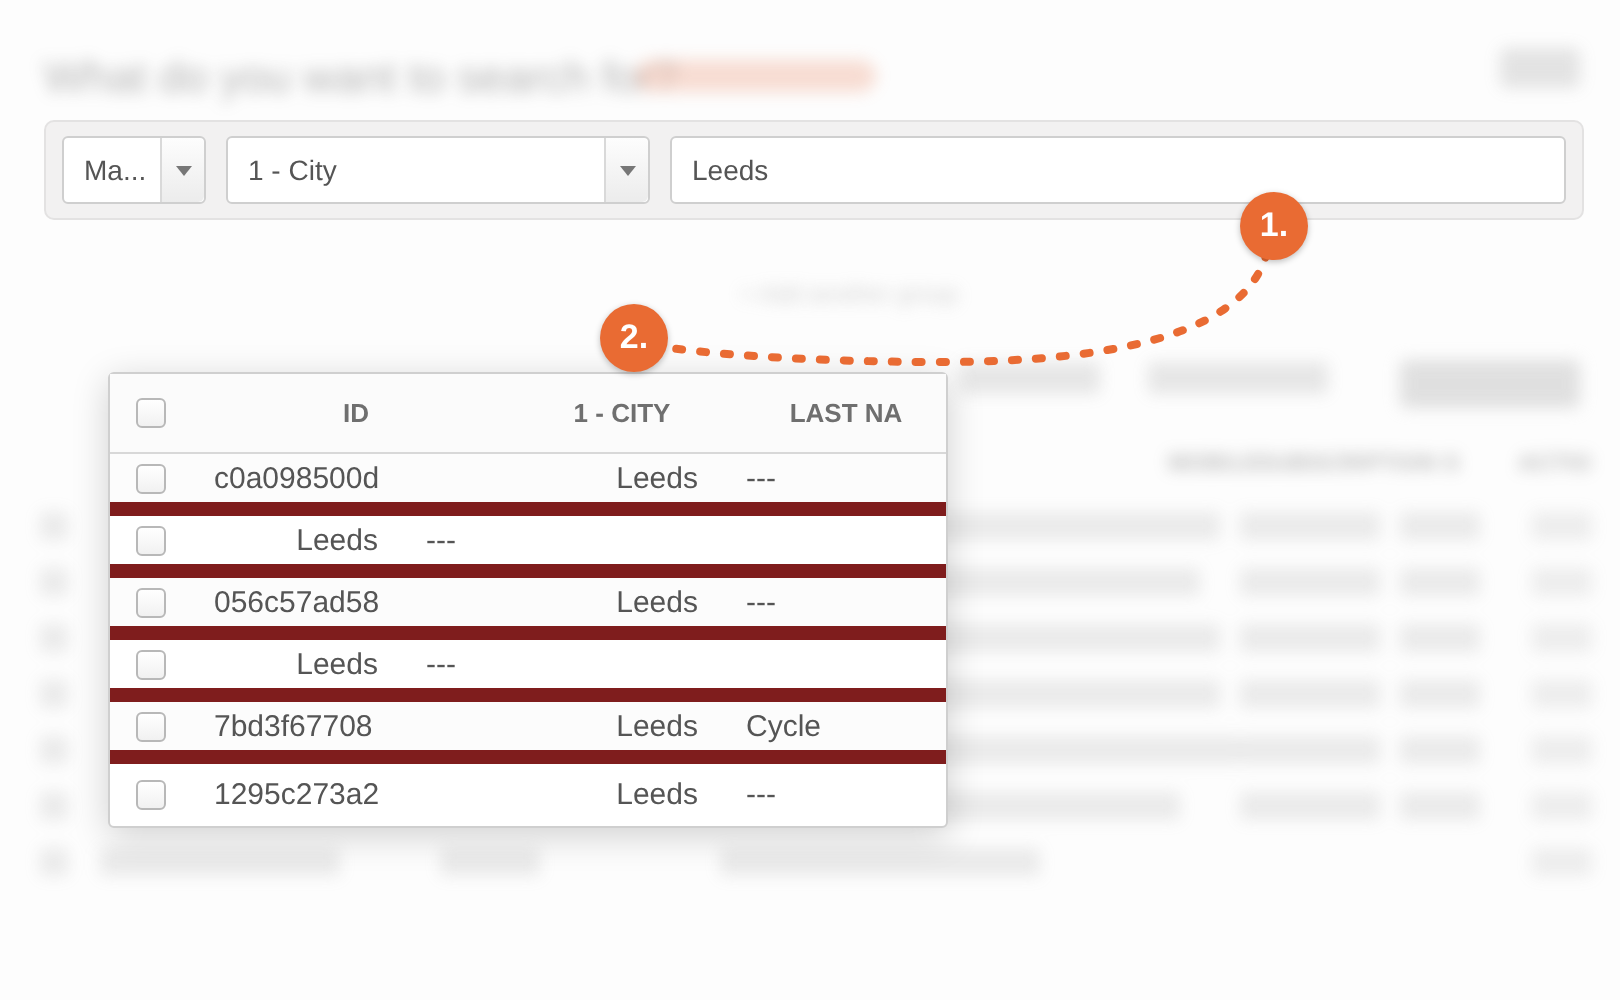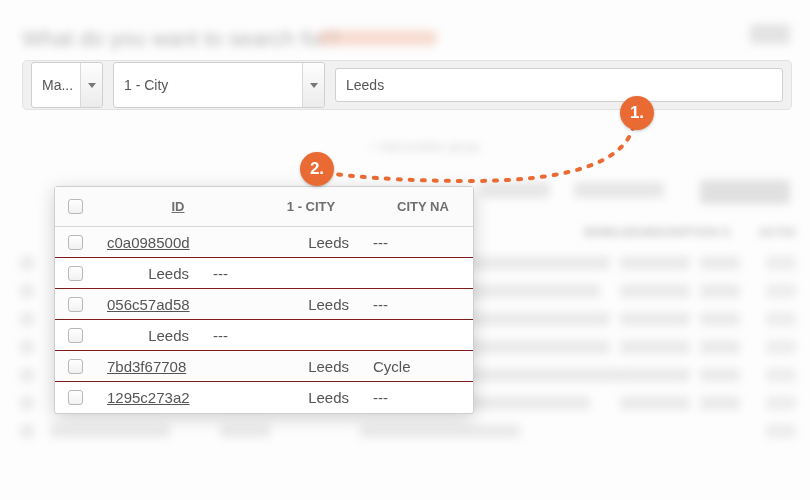--- a/index.html
+++ b/index.html
@@ -17,44 +17,44 @@
 .bg-toolbar .btn { display:inline-block; width: 90px; height: 24px; background: #c8c8c8; border-radius:3px; float:right; }
 .bg-headrow { position: absolute; top: 226px; left: 20px; right: 10px; height: 22px; font-size: 11px; font-weight: bold; color: #777; letter-spacing:0.5px; }
 .bg-headrow span { position:absolute; }
 .bg-rows { position: absolute; top: 250px; left: 20px; right: 10px; }
 .bg-row { height: 28px; position: relative; }
 .bg-row .c { position:absolute; top:6px; height: 14px; background: #9a9a9a; border-radius:2px; opacity:0.35; }
 .bg-row .icons { position:absolute; right:4px; top:6px; width:30px; height:14px; background:#9a9a9a; opacity:0.3; border-radius:2px;}
 
 
 .filter-wrap { position: absolute; top: 60px; left: 22px; right: 18px; height: 50px; background: #f2f1f1; border: 1px solid #e3e2e2; border-radius: 5px; padding: 7px 8px; display: flex; gap: 10px; align-items: center; }
-.sel { position: relative; background: #fff; border: 1px solid #cfcfcf; border-radius: 3px; height: 46px; display: flex; align-items: center; padding: 0 10px; font-size: 14px; color: #555; }
+.sel { position: relative; background: #fff; border: 1px solid #cfcfcf; border-radius: 3px; height: 34px; display: flex; align-items: center; padding: 0 10px; font-size: 14px; color: #555; }
 .sel .caret-box { position: absolute; right: 0; top: 0; bottom: 0; width: 22px; border-left: 1px solid #d9d9d9; background: linear-gradient(#fdfdfd,#ececec); border-radius: 0 3px 3px 0; display:flex; align-items:center; justify-content:center; }
 .caret-down { width: 0; height: 0; border-left: 4px solid transparent; border-right: 4px solid transparent; border-top: 5px solid #777; }
 .sel.ma { width: 72px; }
 .sel.field { width: 212px; }
 .sel.op { width: 212px; }
 .txt { flex: 1; background: #fff; border: 1px solid #cfcfcf; border-radius: 3px; height: 34px; padding: 0 10px; font-size: 14px; color: #555; }
 
 
 .callout { position: absolute; width: 34px; height: 34px; border-radius: 50%; background: #e96b33; color: #fff; font-size: 17px; font-weight: bold; display: flex; align-items: center; justify-content: center; z-index: 30; box-shadow: 0 1px 3px rgba(0,0,0,0.25); }
 .callout-1 { top: 96px; left: 620px; }
 .callout-2 { top: 152px; left: 300px; }
 
 
 .connector { position: absolute; top: 96px; left: 300px; width: 360px; height: 110px; z-index: 25; pointer-events:none; }
 
 
 .tbl { position: absolute; top: 186px; left: 54px; width: 420px; background: #fff; border: 1px solid #cfcfcf; border-radius: 3px; box-shadow: 0 4px 18px rgba(0,0,0,0.18); z-index: 20; font-size: 15px; }
 .tbl-head { display: flex; height: 40px; align-items: center; border-bottom: 1px solid #d8d8d8; background: #fbfbfb; font-weight: bold; color: #6f6f6f; font-size: 13px; }
-.tbl-row { display: flex; height: 31px; align-items: center; border-bottom: 1px solid #7f1d1d; color: #555; }
+.tbl-row { display: flex; height: 31px; align-items: center; border-bottom: 7px solid #7f1d1d; color: #555; }
 .tbl-row:nth-child(odd){ background:#fcfcfc; }
 .tbl-row:last-child { border-bottom: none; justify-content: flex-end; }
 .col-cb { width: 40px; display:flex; justify-content:center; }
-.col-id { width: 160px; padding-left: 6px; text-align:center;text-decoration:underline; }
+.col-id { width: 160px; padding-left: 6px; text-align:center; }
 .tbl-row .col-id { text-align:left; padding-left:12px; }
 .col-city { width: 112px; text-align:center; }
 .tbl-row .col-city { text-align:right; padding-right: 18px; }
 .col-last { flex: 1; padding-left: 6px; text-align:center; }
 .tbl-row .col-last { text-align:left; }
 .cb { width: 15px; height: 15px; border: 1px solid #b8b8b8; border-radius: 3px; background: linear-gradient(#fff,#f1f1f1); }
 </style>
 </head>
 <body>
 
@@ -149,21 +149,21 @@
 <div class="callout callout-1">1.</div>
 <div class="callout callout-2">2.</div>
 
 <div class="tbl">
   <div class="tbl-head">
     <div class="col-cb">
         <span class="cb"></span>
       </div>
     <div class="col-id">ID</div>
     <div class="col-city">1 - CITY</div>
-    <div class="col-last">CITY NA</div>
+    <div class="col-last">LAST NA</div>
   </div>
   <div id="tbody">
       <div class="tbl-row">
         <div class="col-cb">
           <span class="cb"></span>
         </div>
         <div class="col-id">c0a098500d</div>
         <div class="col-city">Leeds</div>
         <div class="col-last">---</div>
       </div>

